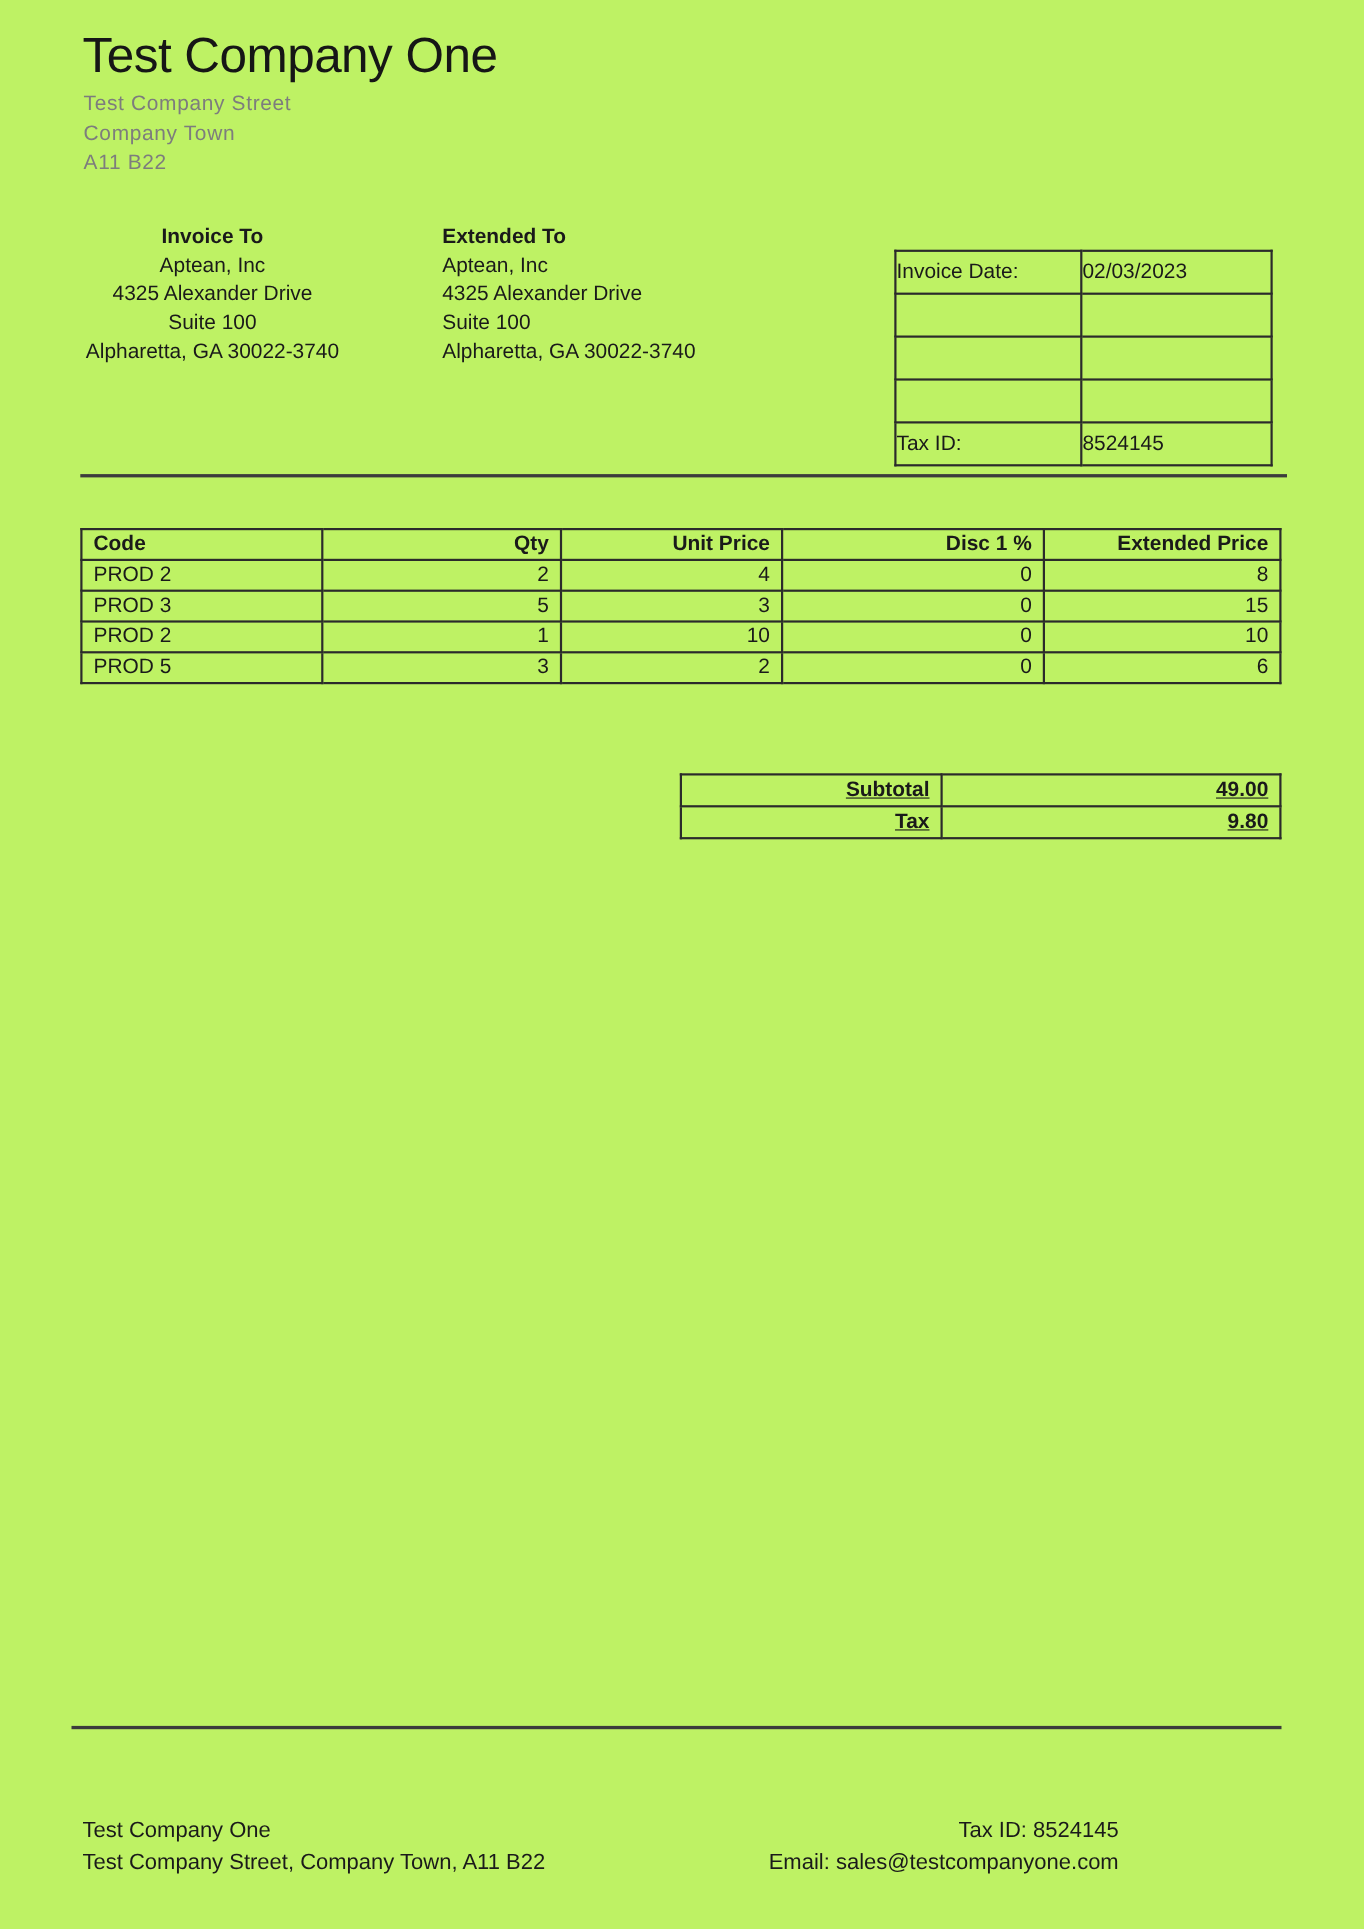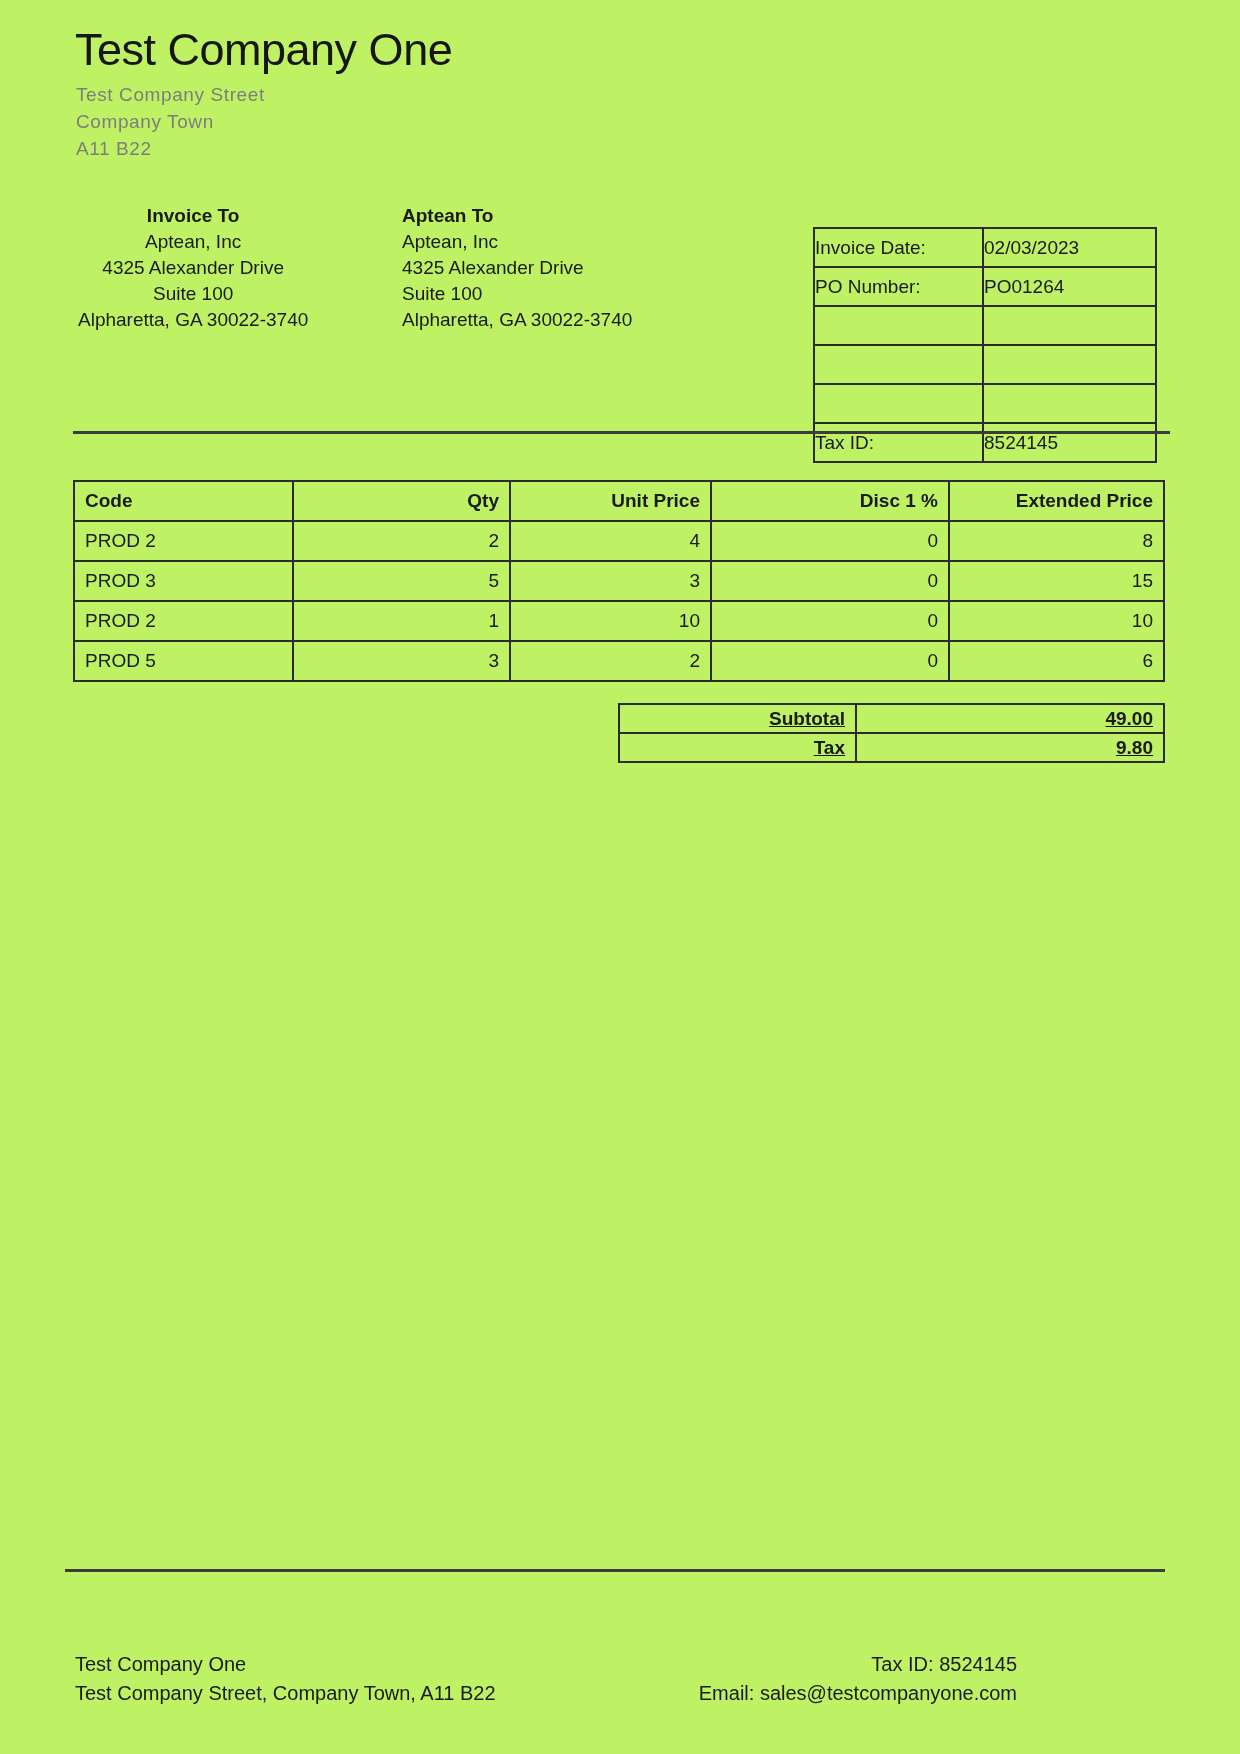--- a/index.html
+++ b/index.html
@@ -85,21 +85,21 @@
 
   
   .items-table {
     position: absolute;
     left: 73px;
     top: 480px;
     width: 1090px;
   }
   .items-table th, .items-table td {
     border: 2px solid #2b2b2b;
-    height: 40px;
+    height: 28px;
     font-size: 19px;
     padding: 0 10px;
     vertical-align: middle;
     white-space: nowrap;
     overflow: hidden;
   }
   .items-table th { font-weight: bold; text-align: right; }
   .items-table th.col-code { text-align: left; }
   .items-table td.num { text-align: right; }
 
@@ -154,40 +154,36 @@
 
   <div class="address-block invoice-to">
     <div class="heading">Invoice To</div>
     <div>Aptean, Inc</div>
     <div>4325 Alexander Drive</div>
     <div>Suite 100</div>
     <div>Alpharetta, GA 30022-3740</div>
   </div>
 
   <div class="address-block deliver-to">
-    <div class="heading">Aptean To</div>
+    <div class="heading">Extended To</div>
     <div>Aptean, Inc</div>
     <div>4325 Alexander Drive</div>
     <div>Suite 100</div>
     <div>Alpharetta, GA 30022-3740</div>
   </div>
 
   <table class="info-table">
     <colgroup>
         <col style="width:169px">
         <col style="width:173px">
       </colgroup>
     <tbody>
         <tr>
       <td>Invoice Date:</td>
       <td>02/03/2023</td>
-    </tr>
-    <tr>
-      <td>PO Number:</td>
-      <td>PO01264</td>
     </tr>
     <tr>
       <td></td>
       <td></td>
     </tr>
     <tr>
       <td></td>
       <td></td>
     </tr>
     <tr>

